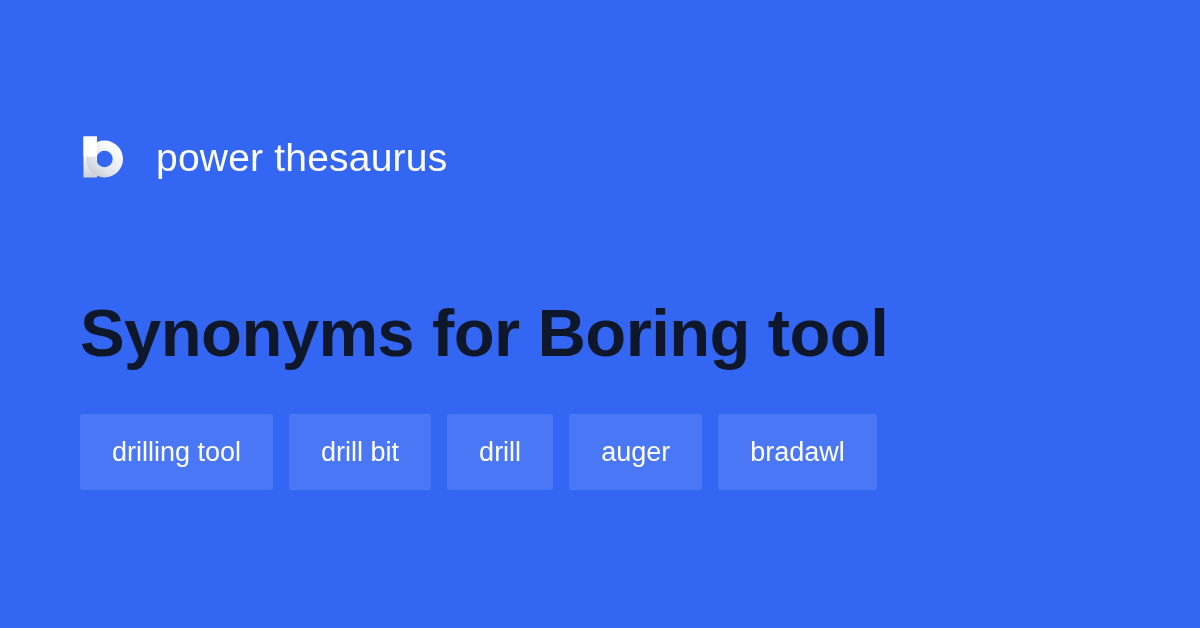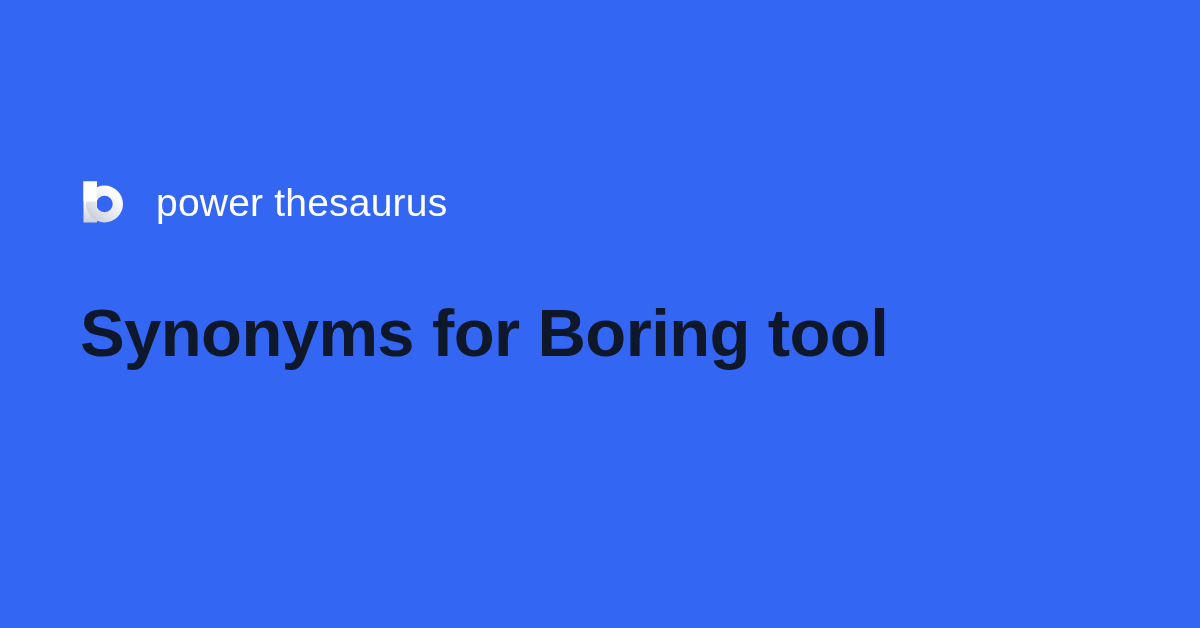--- a/index.html
+++ b/index.html
@@ -23,21 +23,20 @@
   }
 
   
   .brand {
     position: absolute;
     left: 80px;
     top: 130px;
     display: flex;
     align-items: center;
     height: 54px;
-    margin-top: 45px;
   }
 
   .brand-logo {
     width: 48px;
     height: 48px;
     display: block;
     flex: 0 0 auto;
   }
 
   .brand-name {
@@ -119,14 +118,21 @@
 
       <circle cx="24.5" cy="26" r="18.5" fill="url(#bowlGrad)" mask="url(#bowlHole)"></circle>
 
       <rect x="3.5" y="3.5" width="13.5" height="20" fill="#ffffff"></rect>
     </svg>
     <div class="brand-name">power thesaurus</div>
   </div>
 
   <h1 class="headline">Synonyms for Boring tool</h1>
 
+  <div class="chips">
+    <div class="chip">drilling tool</div>
+    <div class="chip">drill bit</div>
+    <div class="chip">drill</div>
+    <div class="chip">auger</div>
+    <div class="chip">bradawl</div>
+  </div>
 
 </div>
 
 </body></html>

